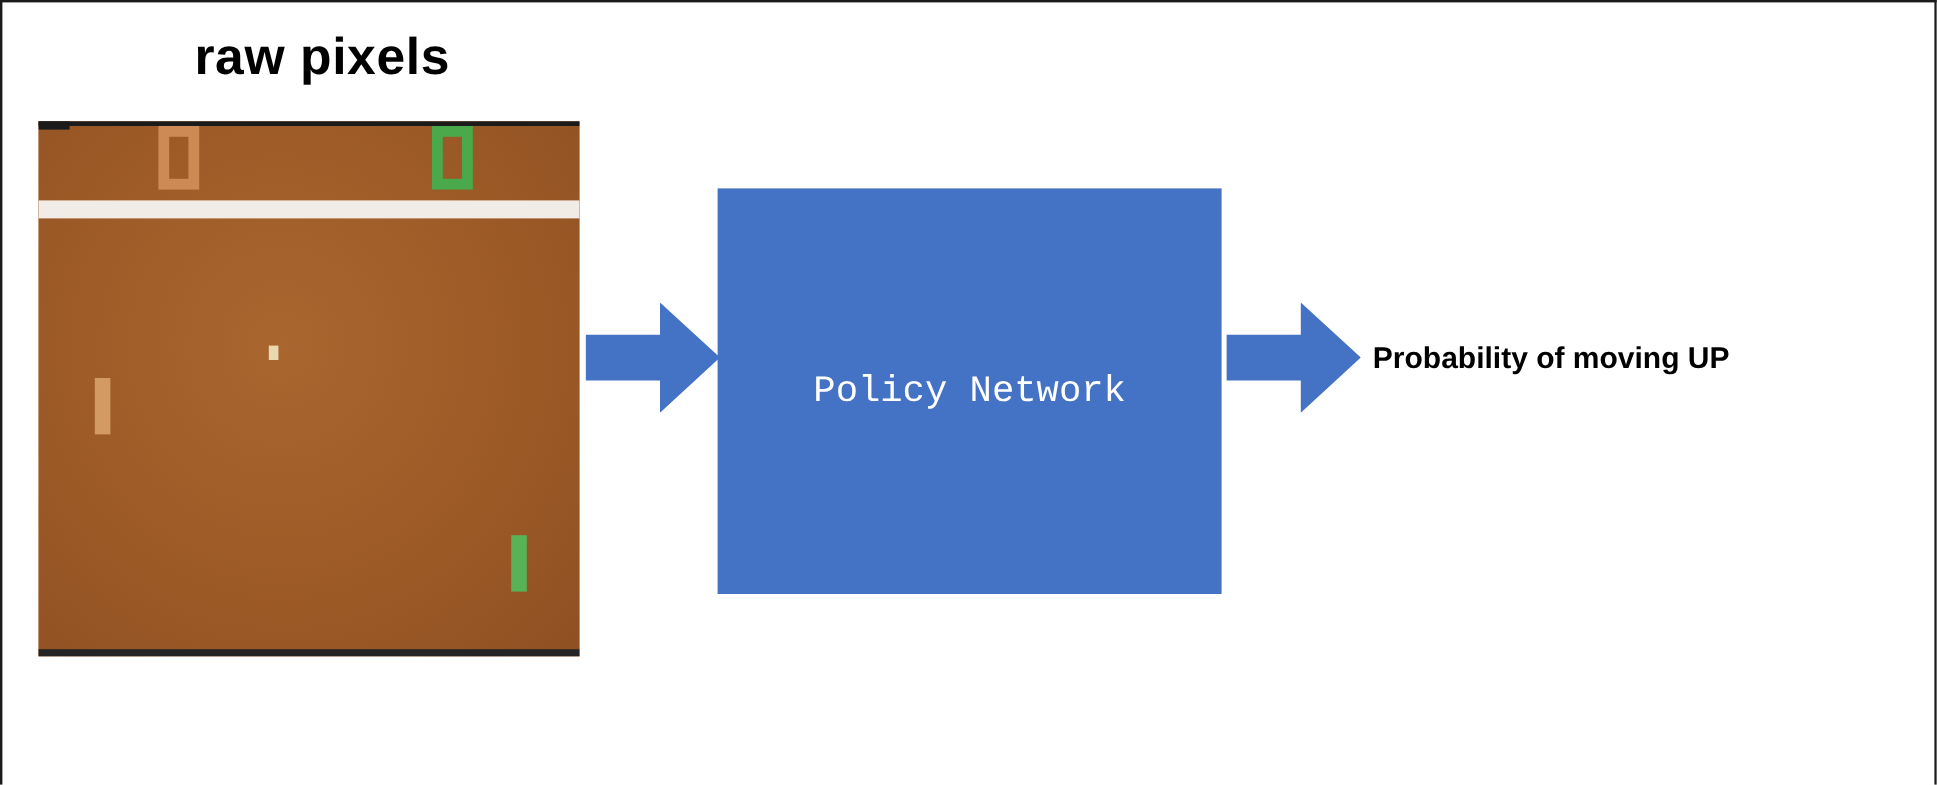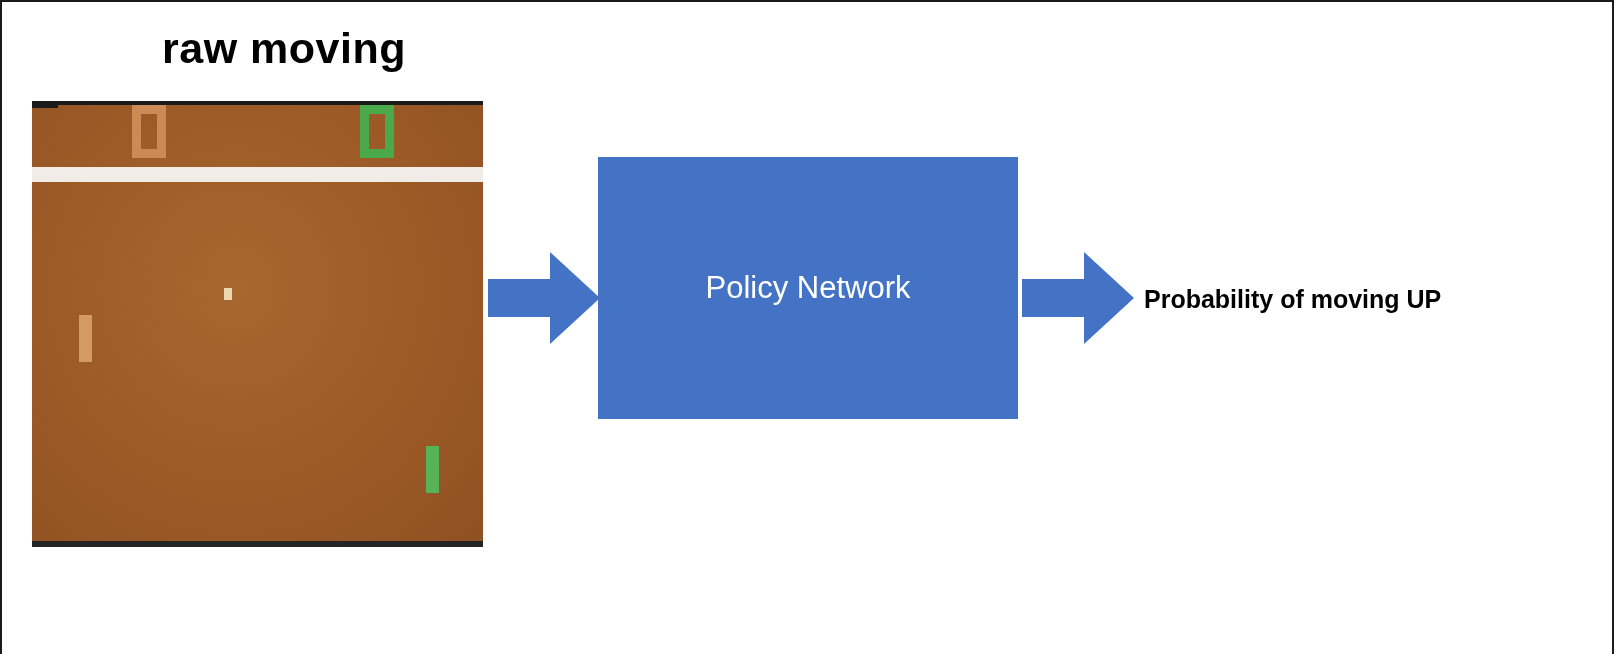--- a/index.html
+++ b/index.html
@@ -123,25 +123,26 @@
   .block-arrow.input { left: 486px; top: 250px; }
   .block-arrow.output { left: 1020px; top: 250px; }
   .block-arrow svg { display: block; width: 100%; height: 100%; }
   .block-arrow polygon { fill: var(--arrow-blue); }
   
   .policy-box {
     position: absolute;
     left: 596px;
     top: 155px;
     width: 420px;
-    height: 262px;
+    height: 338px;
     background: var(--box-blue);
     display: flex;
     align-items: center;
     justify-content: center;
+    font-family: Liberation Mono, monospace;
   }
   .policy-box .policy-label {
     color: var(--box-text);
     font-size: 31px;
     font-weight: 400;
     white-space: nowrap;
   }
   
   .output-label {
     position: absolute;
@@ -151,21 +152,21 @@
     font-weight: 600;
     color: var(--label-text);
     white-space: nowrap;
   }
 </style>
 </head>
 <body>
 
 <div class="canvas">
 
-  <div class="raw-pixels-label">raw moving</div>
+  <div class="raw-pixels-label">raw pixels</div>
 
   <div class="pong-screen">
     <div class="pong-top-border"></div>
     <div class="pong-top-left-notch"></div>
     <div class="pong-score left" title="0"></div>
     <div class="pong-score right" title="0"></div>
     <div class="pong-divider"></div>
     <div class="pong-ball"></div>
     <div class="pong-paddle left"></div>
     <div class="pong-paddle right"></div>

